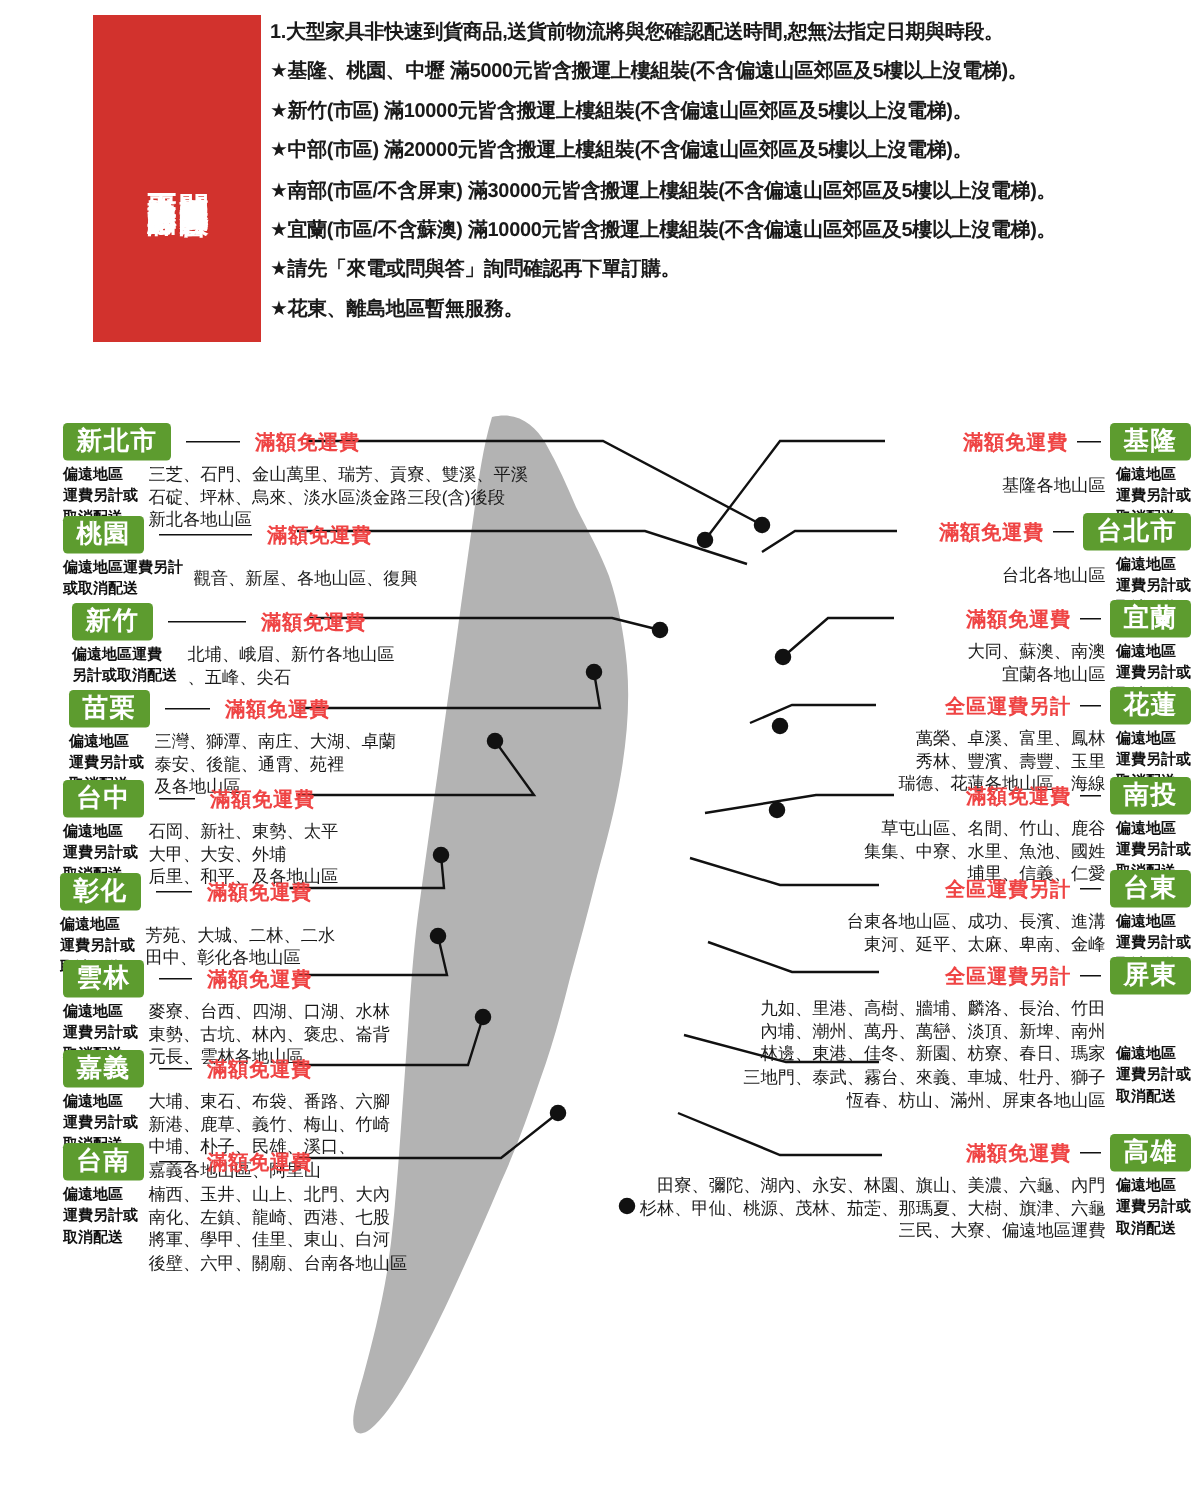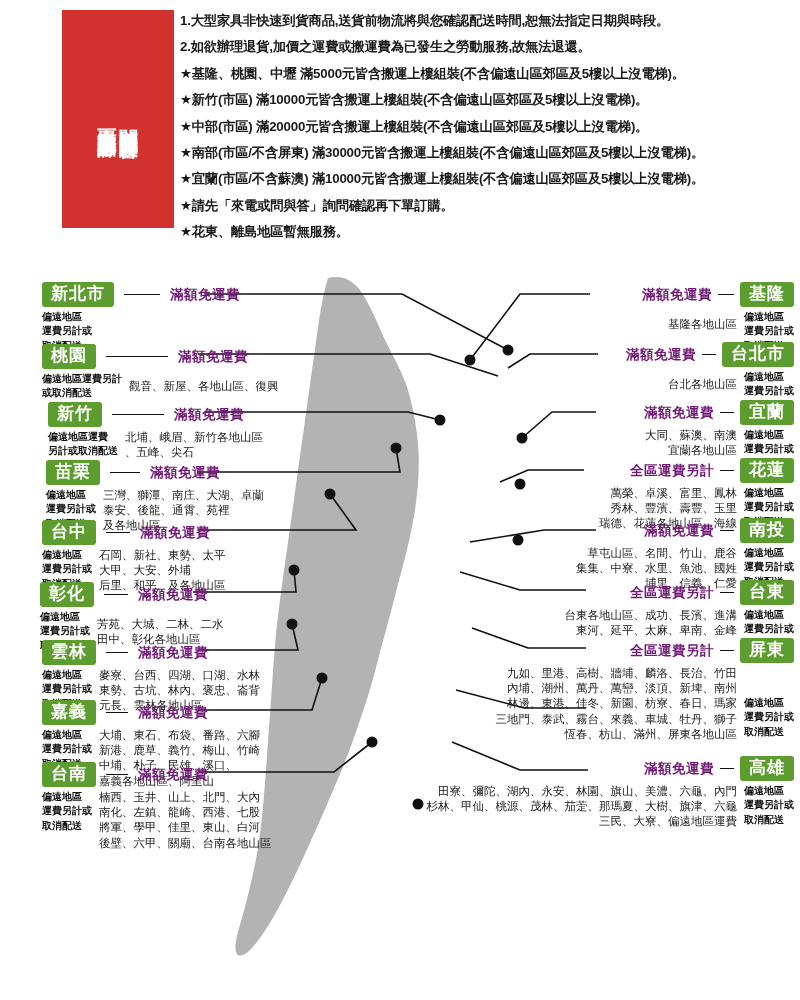--- a/index.html
+++ b/index.html
@@ -63,21 +63,21 @@
     font-size: 17px;
     letter-spacing: 1px;
     text-align: center;
     padding: 2px 9px 3px 9px;
     border-radius: 3px;
     display: inline-block;
     line-height: 1.18;
     white-space: nowrap;
   }
   .freehead {
-    font-size: 13.5px; font-weight: bold; color: #701a75; white-space: nowrap;
+    font-size: 13.5px; font-weight: bold; color: #ef4444; white-space: nowrap;
     letter-spacing: 0.5px;
   }
   .note {
     font-size: 10px; font-weight: bold; color: #111; line-height: 14.4px;
     white-space: nowrap;
   }
   .cities {
     font-size: 11.5px; color: #1a1a1a; line-height: 15.2px; white-space: nowrap;
   }
   .rule {
@@ -102,21 +102,20 @@
 </head>
 <body>
 
 <div id="notice">
   <div id="notice-vert">
     <div class="vcol">閱讀避免造成雙方誤會</div>
     <div class="vcol">下單訂購前請務必詳細</div>
   </div>
   <div id="notice-lines">
     <div class="line">1.大型家具非快速到貨商品,送貨前物流將與您確認配送時間,恕無法指定日期與時段。</div>
-    <div class="line">2.如欲辦理退貨,加價之運費或搬運費為已發生之勞動服務,故無法退還。</div>
     <div class="line star">★基隆、桃園、中壢 滿5000元皆含搬運上樓組裝(不含偏遠山區郊區及5樓以上沒電梯)。</div>
     <div class="line star">★新竹(市區) 滿10000元皆含搬運上樓組裝(不含偏遠山區郊區及5樓以上沒電梯)。</div>
     <div class="line star">★中部(市區) 滿20000元皆含搬運上樓組裝(不含偏遠山區郊區及5樓以上沒電梯)。</div>
     <div class="line star">★南部(市區/不含屏東) 滿30000元皆含搬運上樓組裝(不含偏遠山區郊區及5樓以上沒電梯)。</div>
     <div class="line star">★宜蘭(市區/不含蘇澳) 滿10000元皆含搬運上樓組裝(不含偏遠山區郊區及5樓以上沒電梯)。</div>
     <div class="line star">★請先「來電或問與答」詢問確認再下單訂購。</div>
     <div class="line star">★花東、離島地區暫無服務。</div>
   </div>
 </div>
 
@@ -178,20 +177,25 @@
       <span class="badge">新北市</span>
       <span class="rule" style="width:36px;"></span>
       <span class="freehead">滿額免運費</span>
     </div>
     <div class="body">
       <div class="note">
         <div>偏遠地區</div>
         <div>運費另計或</div>
         <div>取消配送</div>
       </div>
+      <div class="cities">
+        <div>三芝、石門、金山萬里、瑞芳、貢寮、雙溪、平溪</div>
+        <div>石碇、坪林、烏來、淡水區淡金路三段(含)後段</div>
+        <div>新北各地山區</div>
+      </div>
     </div>
   </div>
 
   <div class="region L" style="left:42px; top:72px;">
     <div class="tophead">
       <span class="badge">桃園</span>
       <span class="rule" style="width:62px;"></span>
       <span class="freehead">滿額免運費</span>
     </div>
     <div class="body">

